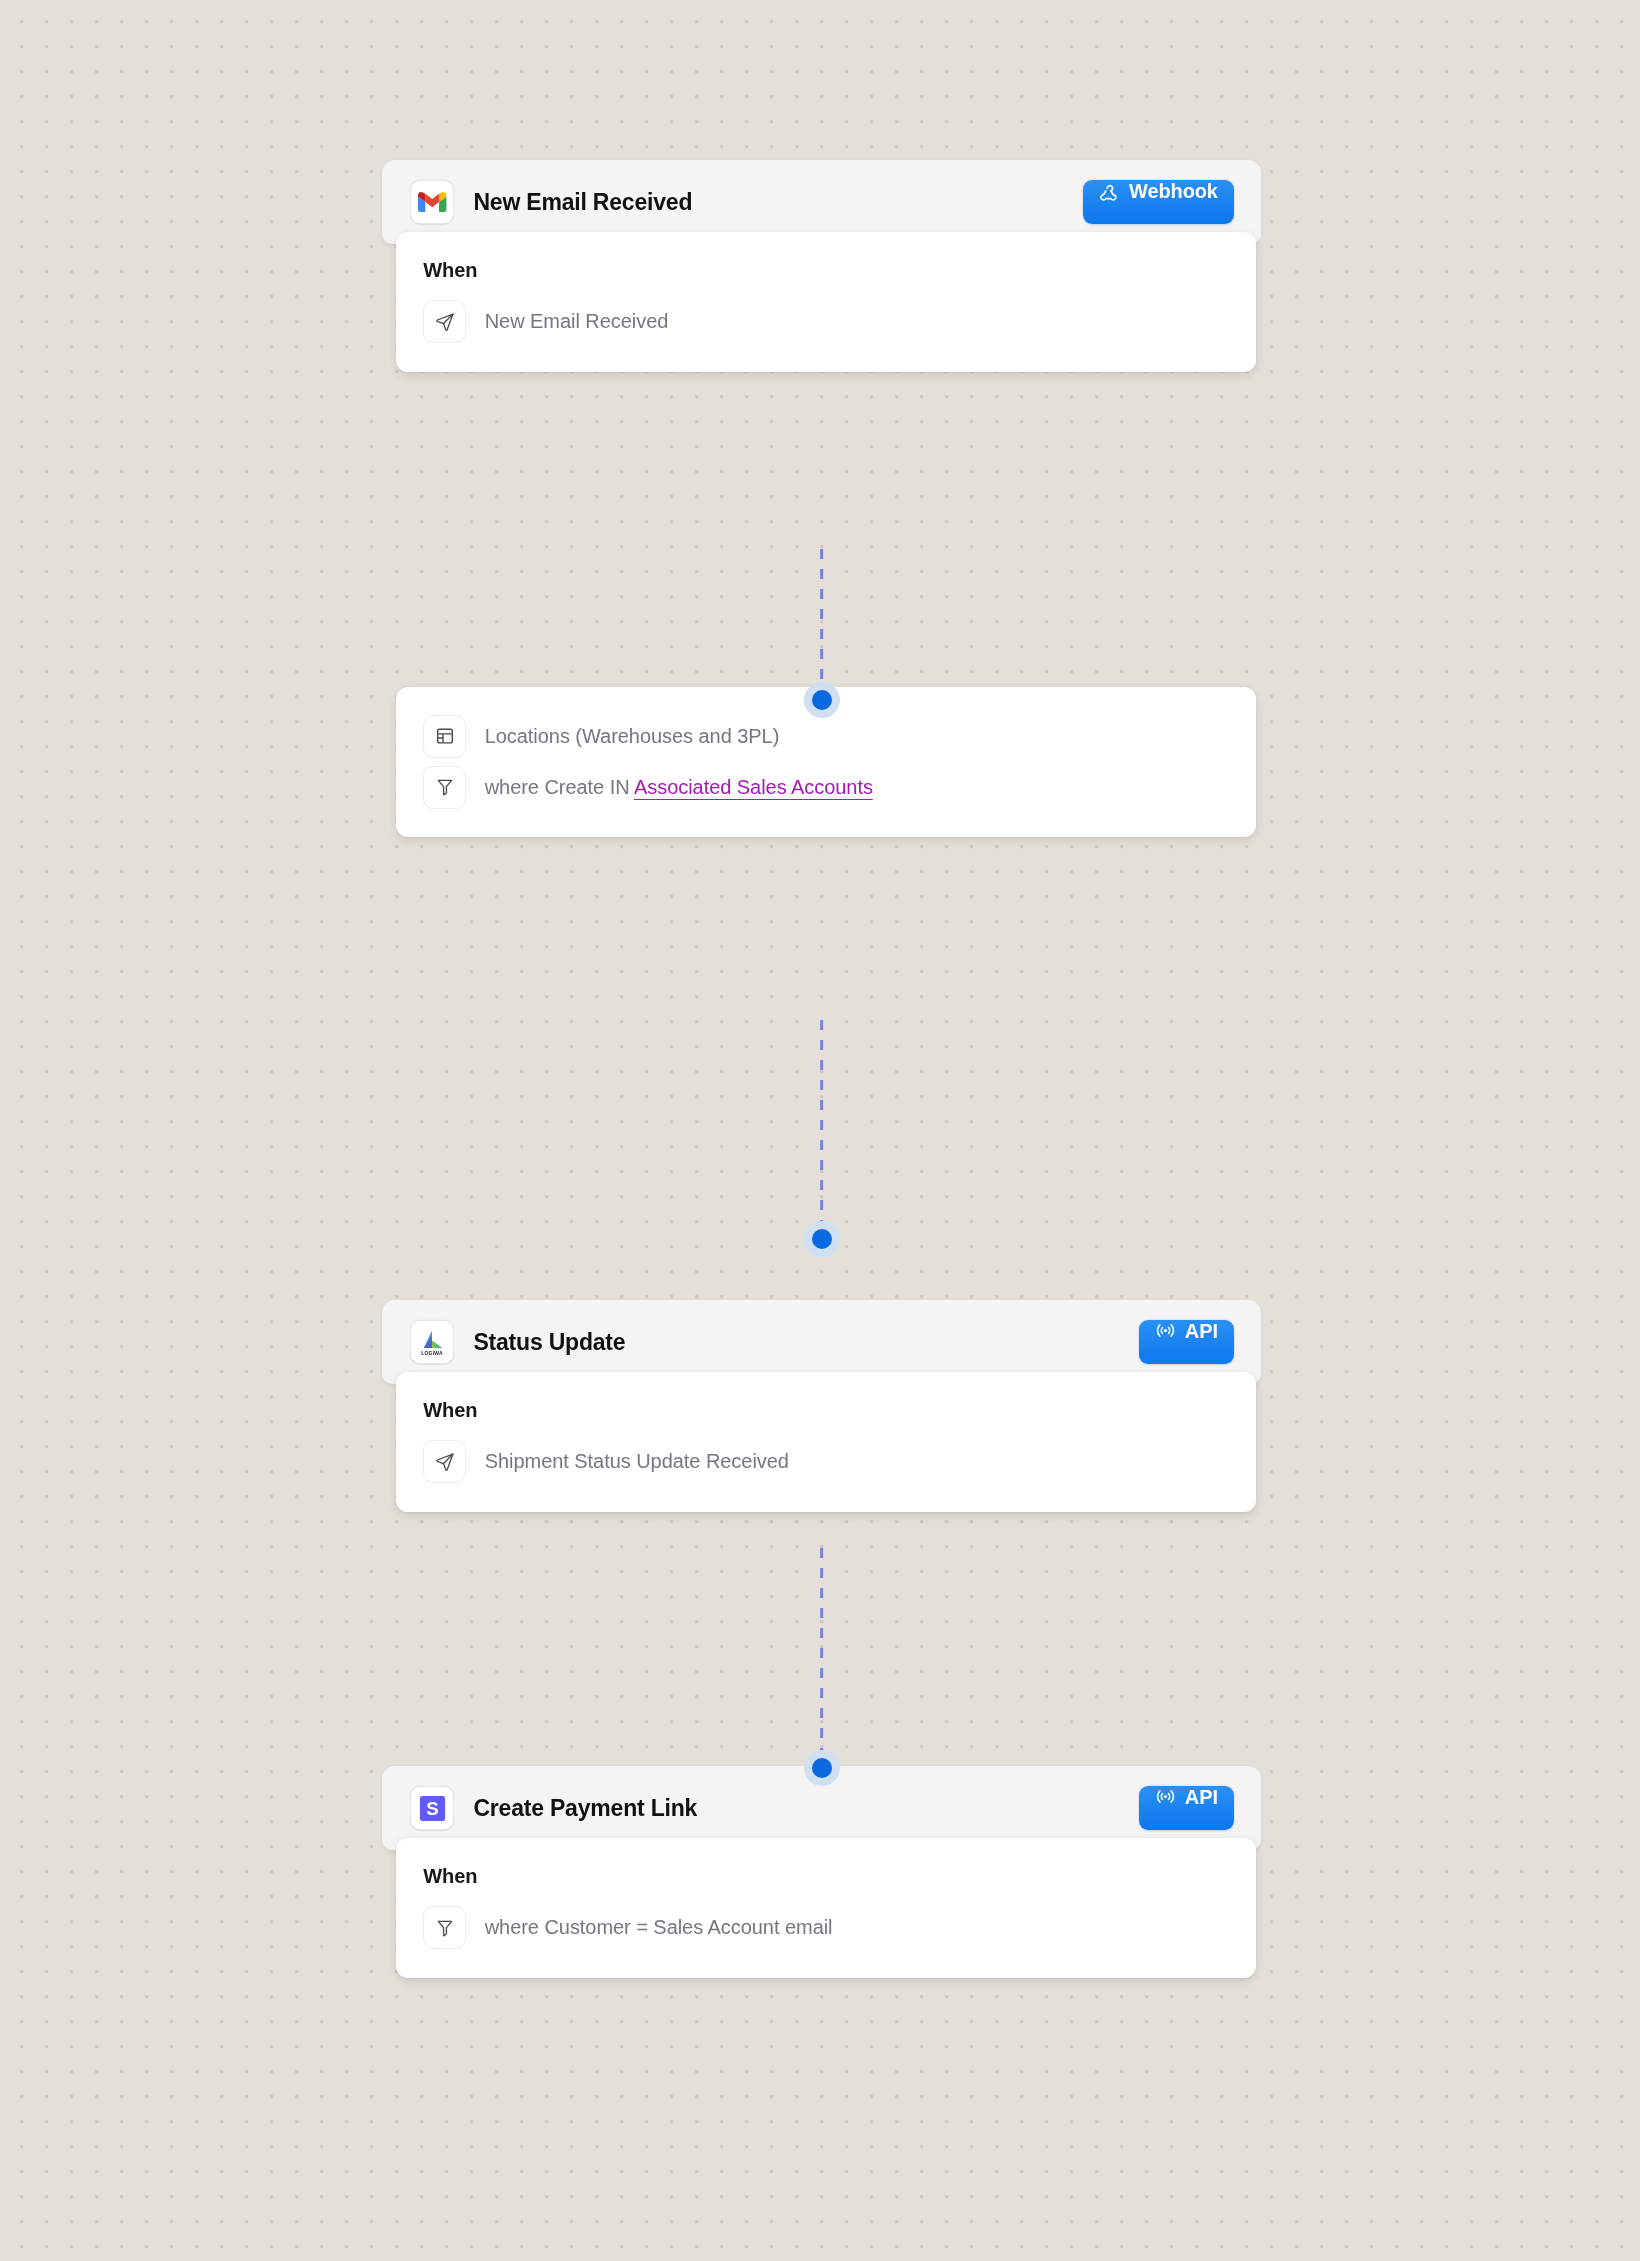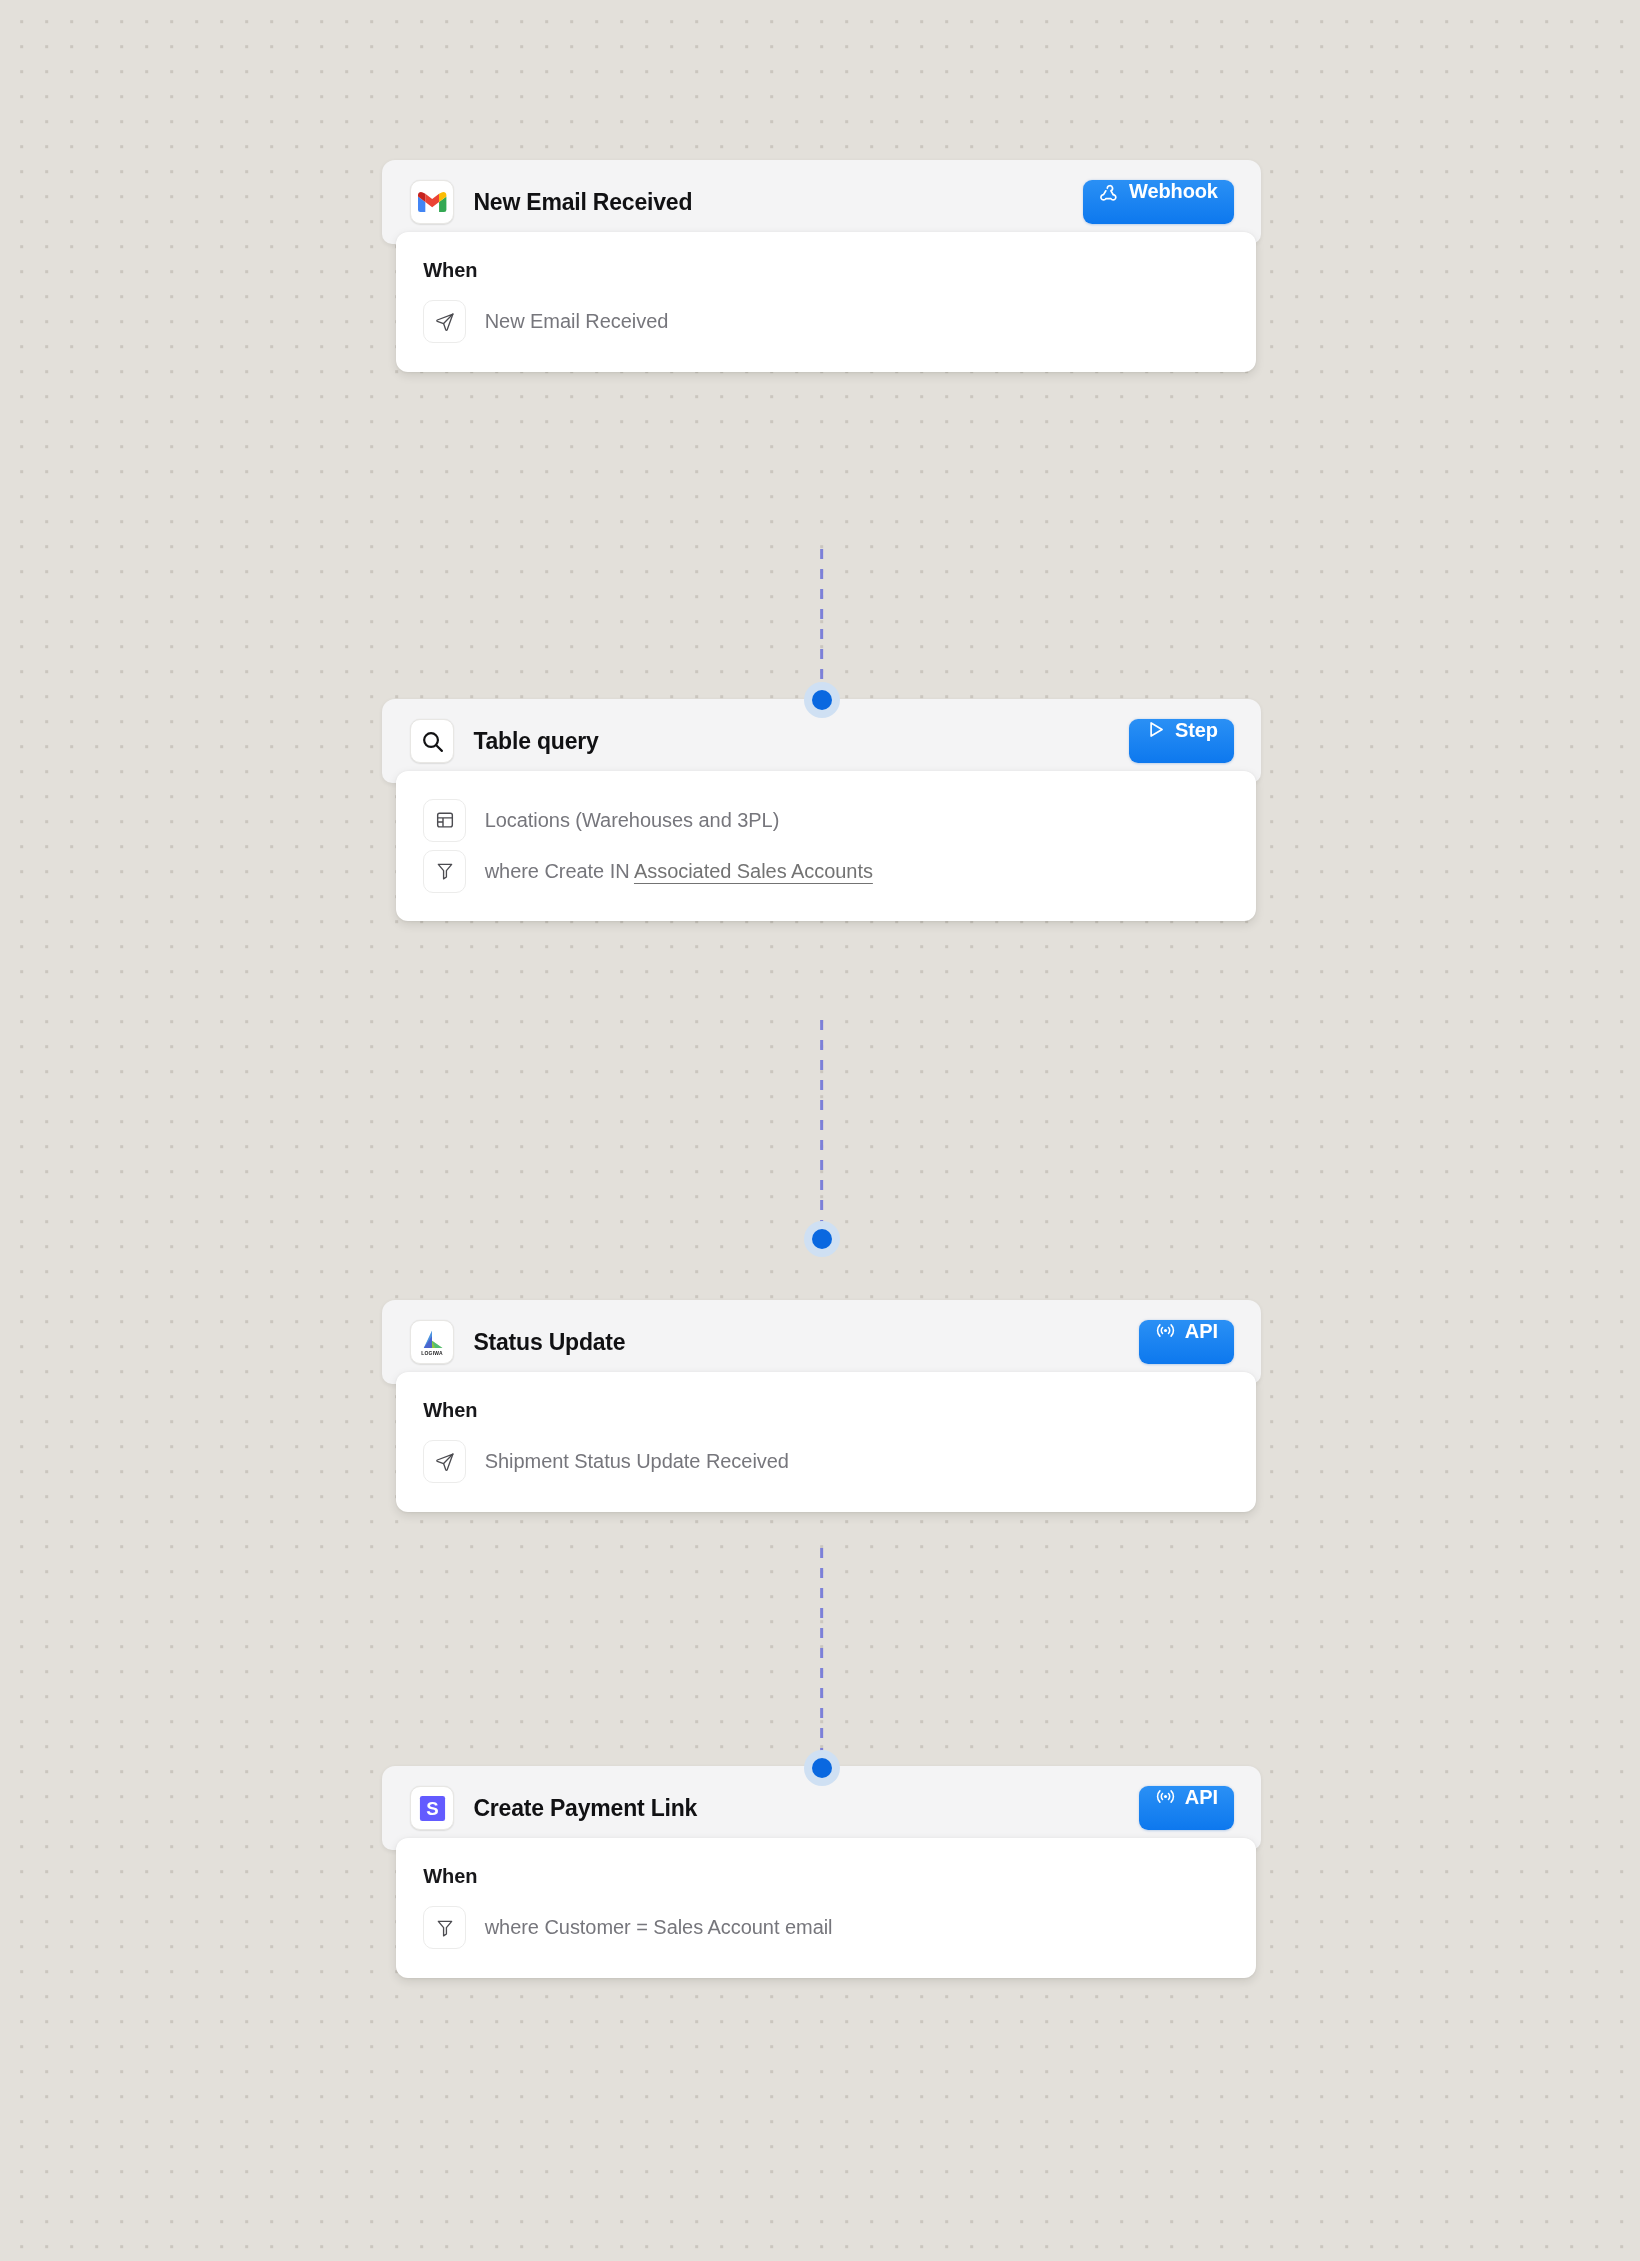--- a/index.html
+++ b/index.html
@@ -174,21 +174,21 @@
     margin-left: 18.4px;
     font-size: 20px;
     color: #76767c;
     letter-spacing: -0.05px;
     white-space: nowrap;
   }
   .row-text .u {
     text-decoration: underline;
     text-decoration-thickness: 1.4px;
     text-underline-offset: 4.6px;
-    color: #737373;
+    color: #a21caf;
     text-align: right;
   }
 </style>
 </head>
 <body>
 
 <div class="flow">
 
   <div class="connector" style="top:549px;height:151px;"></div>
   <div class="connector" style="top:1020px;height:220px;"></div>
@@ -230,38 +230,20 @@
         <div class="row-text">New Email Received</div>
       </div>
     </div>
   </div>
 
   <div class="node-dot" style="top:700px;">
       <i></i>
     </div>
 
   <div class="card" style="top:699px;">
-    <div class="card-head">
-      <div class="app-tile">
-        <svg width="25" height="25" viewBox="0 0 24 24" fill="none" stroke="#111113" stroke-width="2.1" stroke-linecap="round">
-          <circle cx="10.6" cy="10.6" r="6.6"></circle>
-          <path d="M15.6 15.6 21 21"></path>
-        </svg>
-      </div>
-      <div class="card-title">Table query</div>
-      <div class="spacer"></div>
-      <div class="badge">
-        <span>
-          <svg width="21" height="21" viewBox="0 0 24 24" fill="none" stroke="#ffffff" stroke-width="1.9" stroke-linecap="round" stroke-linejoin="round">
-            <path d="M7 4.5 19.5 12 7 19.5z"></path>
-          </svg>
-        </span>
-        <span>Step</span>
-      </div>
-    </div>
     <div class="card-body" style="padding-top:27.5px;">
       <div class="row">
         <div class="row-icon">
           <svg width="20" height="20" viewBox="0 0 24 24" fill="none" stroke="#4b4b50" stroke-width="1.7" stroke-linejoin="round">
             <rect x="3.2" y="3.8" width="17.6" height="16.4" rx="2.2"></rect>
             <path d="M3.2 9.4h17.6M9.6 9.4V20.2M3.2 14.4h6.4"></path>
           </svg>
         </div>
         <div class="row-text">Locations (Warehouses and 3PL)</div>
       </div>

